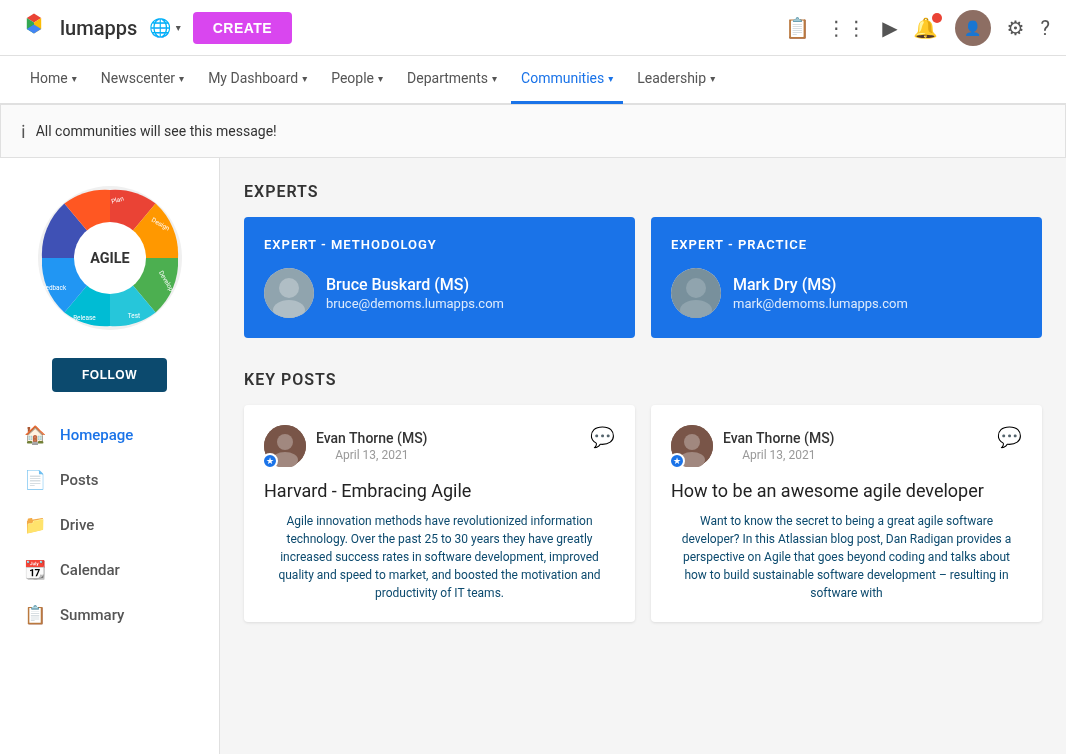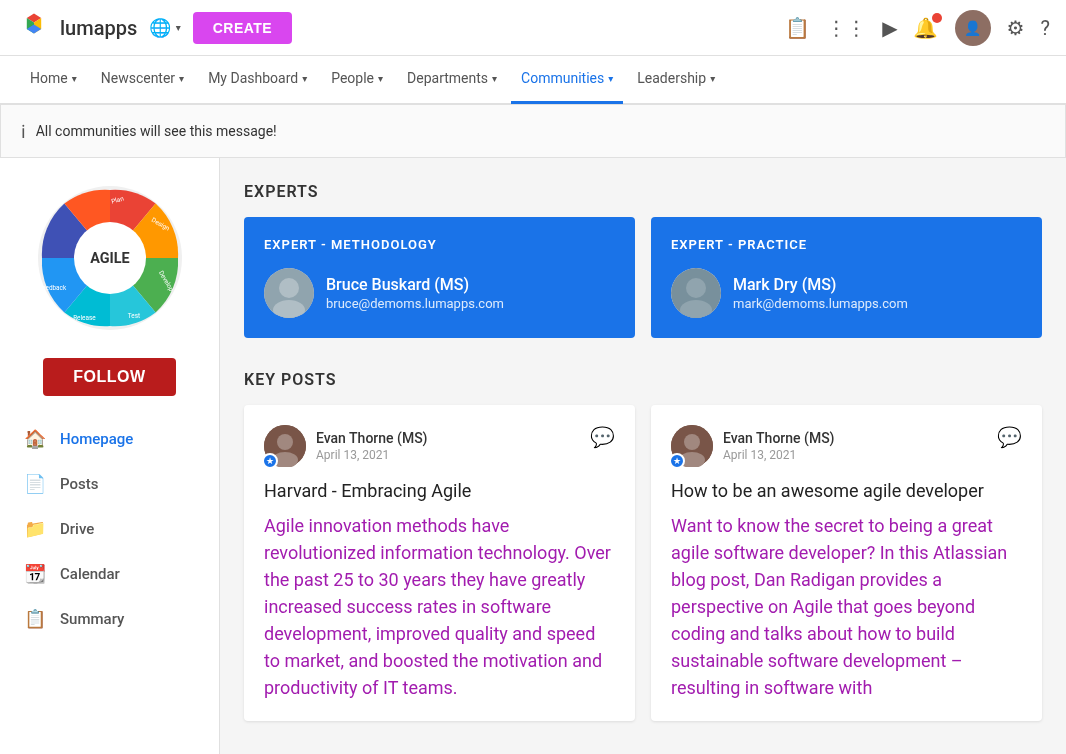--- a/index.html
+++ b/index.html
@@ -160,26 +160,26 @@
       min-height: calc(100vh - 104px);
       border-right: 1px solid #e0e0e0;
     }
     .agile-wheel {
       width: 160px;
       height: 160px;
     }
     .follow-btn {
       display: block;
       margin: 10px auto 20px;
-      background: #b91c1c;
+      background: #0c4a6e;
       color: #fff;
       border: none;
       border-radius: 4px;
       padding: 10px 30px;
-      font-size: 16px;
+      font-size: 12px;
       font-weight: 600;
       cursor: pointer;
       letter-spacing: 0.5px;
     }
     .sidebar-nav {
       list-style: none;
       padding: 0;
     }
     .sidebar-nav-item {
       display: flex;
@@ -315,37 +315,39 @@
     }
     .post-author-name {
       font-size: 14px;
       font-weight: 500;
       color: #333;
     }
     .post-author-date {
       font-size: 12px;
       color: #999;
       margin-top: 2px;
+      text-align: center;
     }
     .post-chat-icon {
       color: #aaa;
       font-size: 20px;
       cursor: pointer;
     }
     .post-title {
       font-size: 18px;
       font-weight: 400;
       color: #222;
       margin-bottom: 10px;
       line-height: 1.3;
     }
     .post-excerpt {
-      font-size: 18px;
-      color: #a21caf;
+      font-size: 12px;
+      color: #0c4a6e;
       line-height: 1.5;
+      text-align: center;
     }
 
     
     .wheel-container {
       display: flex;
       justify-content: center;
       padding: 0 16px 10px;
     }
   </style>
 </head>

